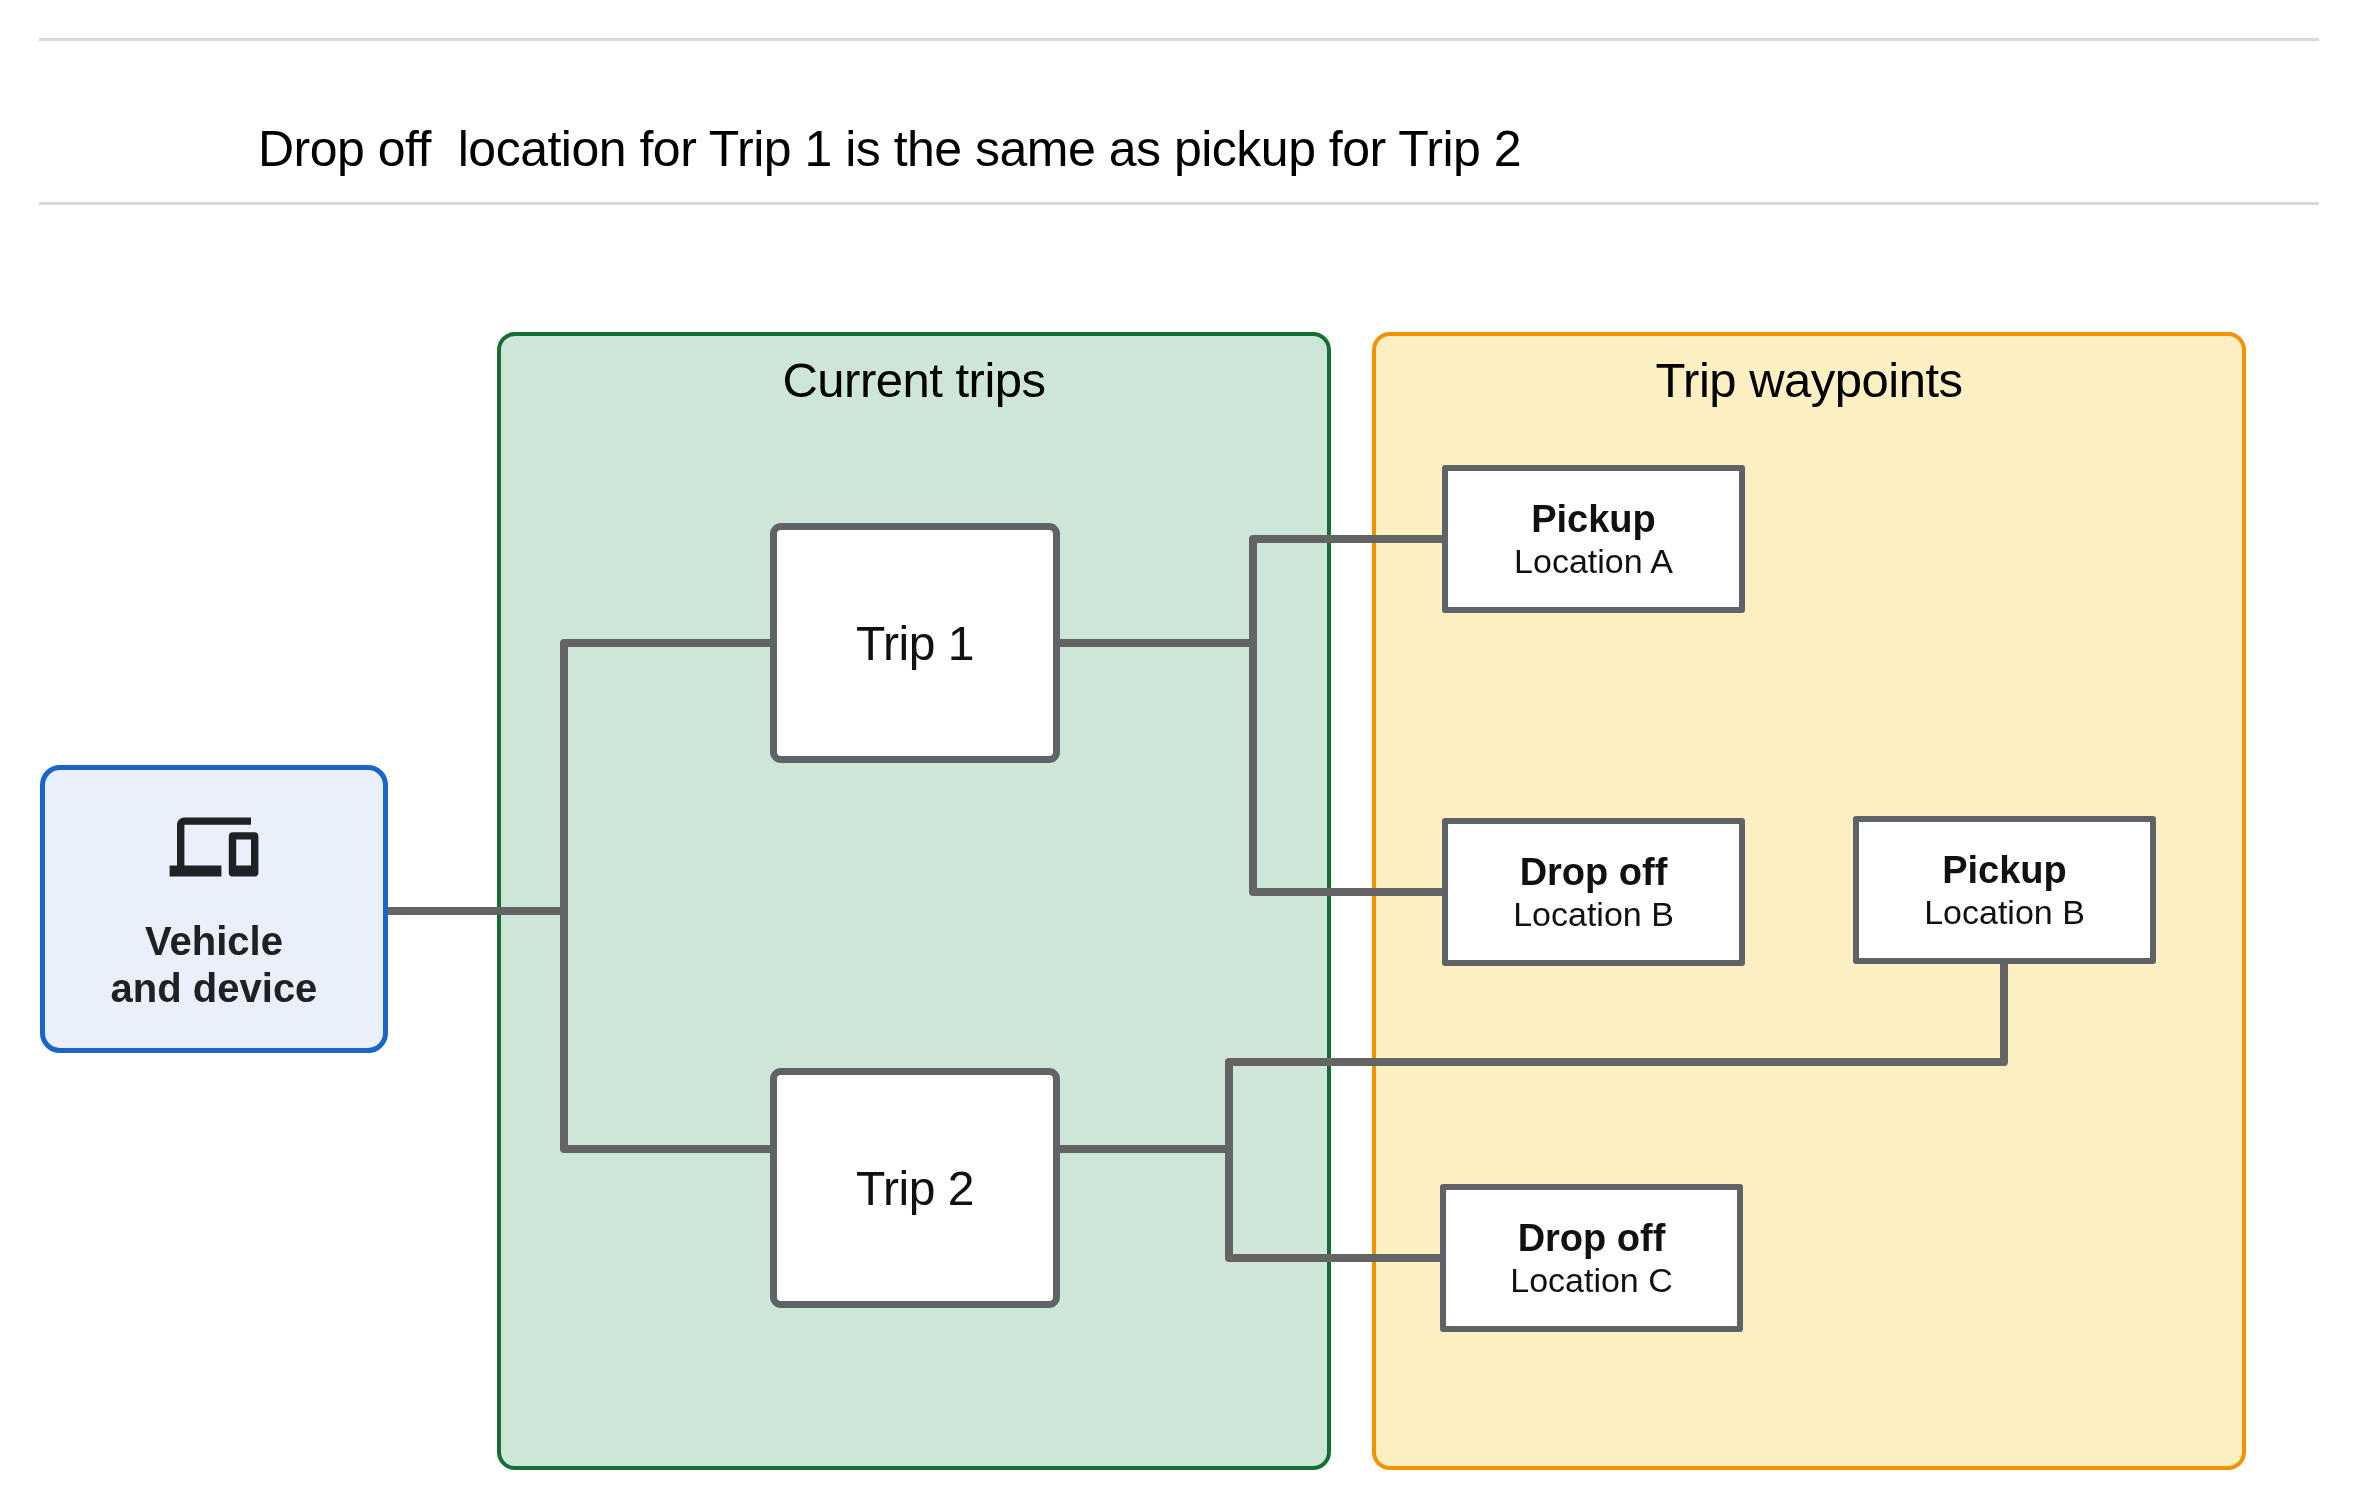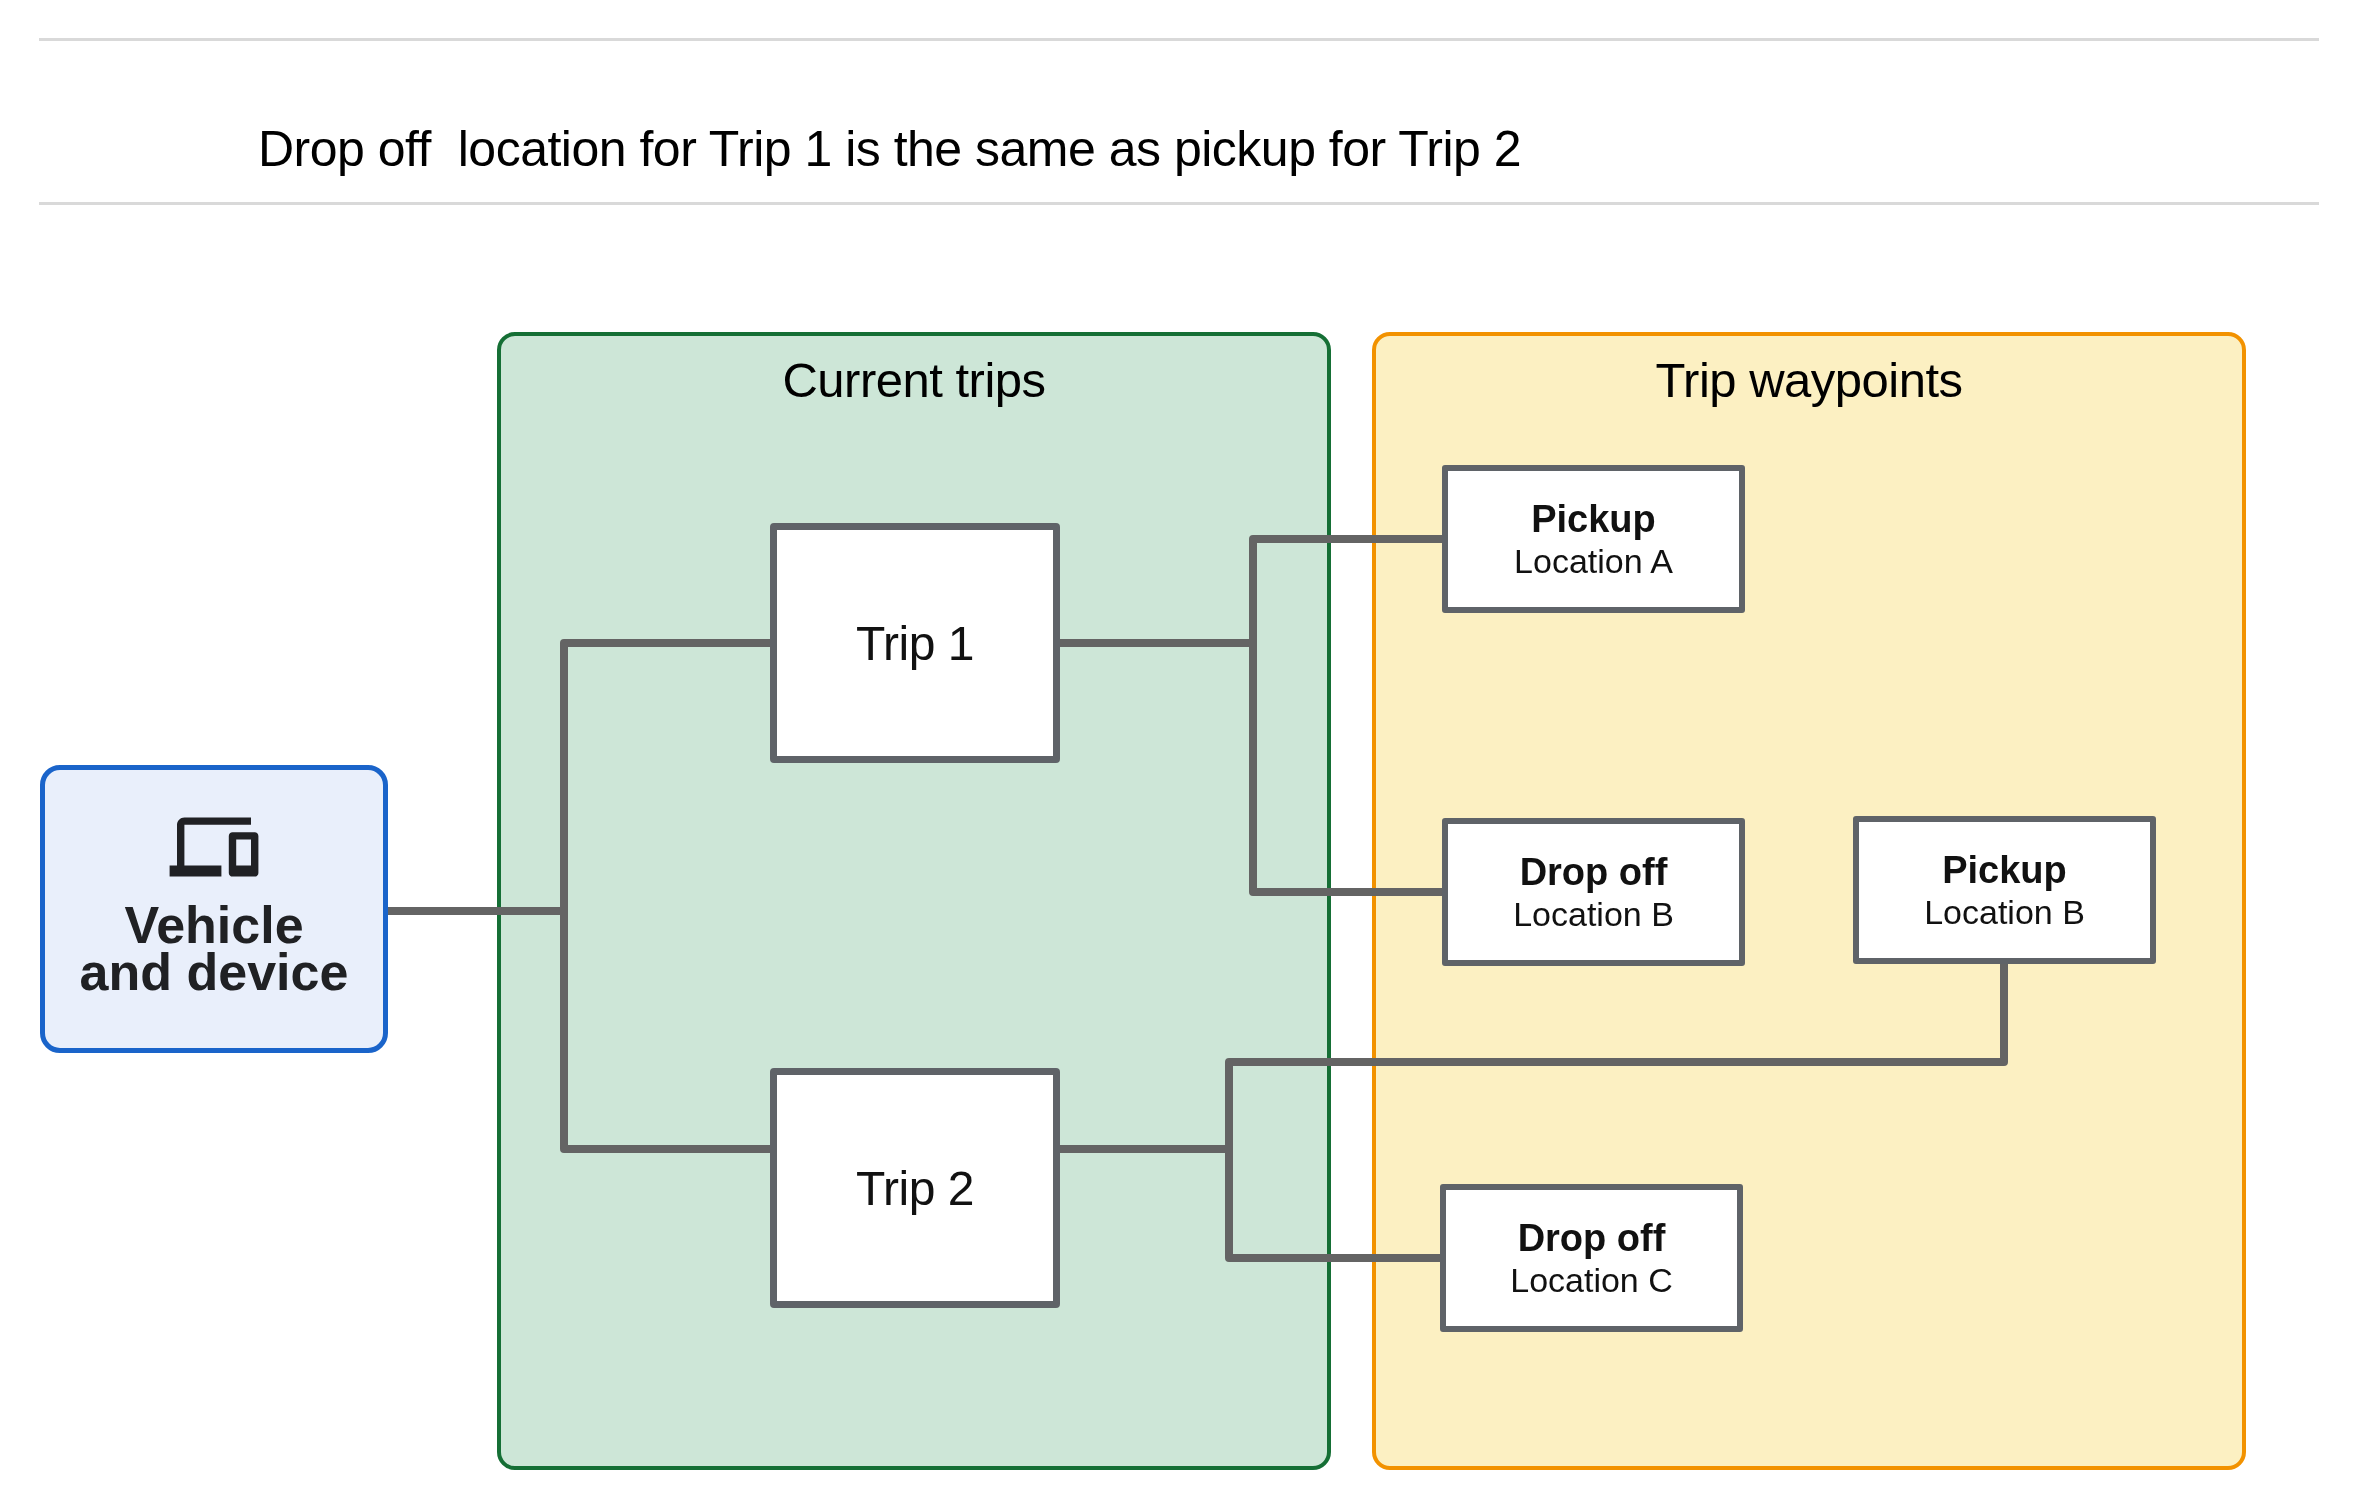--- a/index.html
+++ b/index.html
@@ -118,31 +118,31 @@
     border: 5px solid #1a64ca;
     border-radius: 20px;
     justify-content: flex-start;
   }
   .vehicle-icon {
     margin-top: 40px;
     width: 92px;
     height: 74px;
   }
   .vehicle-label {
-    margin-top: 18px;
-    font-size: 52px;
+    margin-top: 34px;
+    font-size: 40px;
     line-height: 47px;
     font-weight: 700;
     color: #202124;
   }
   .node-trip {
     left: 770px;
     width: 290px;
     height: 240px;
-    border-radius: 4px;
+    border-radius: 11px;
   }
   .node-trip-1 { top: 523px; }
   .node-trip-2 { top: 1030px; margin-top: 38px; }
   .trip-label {
     font-size: 48px;
     font-weight: 500;
     letter-spacing: -0.5px;
     color: #111111;
   }
   .node-waypoint {

